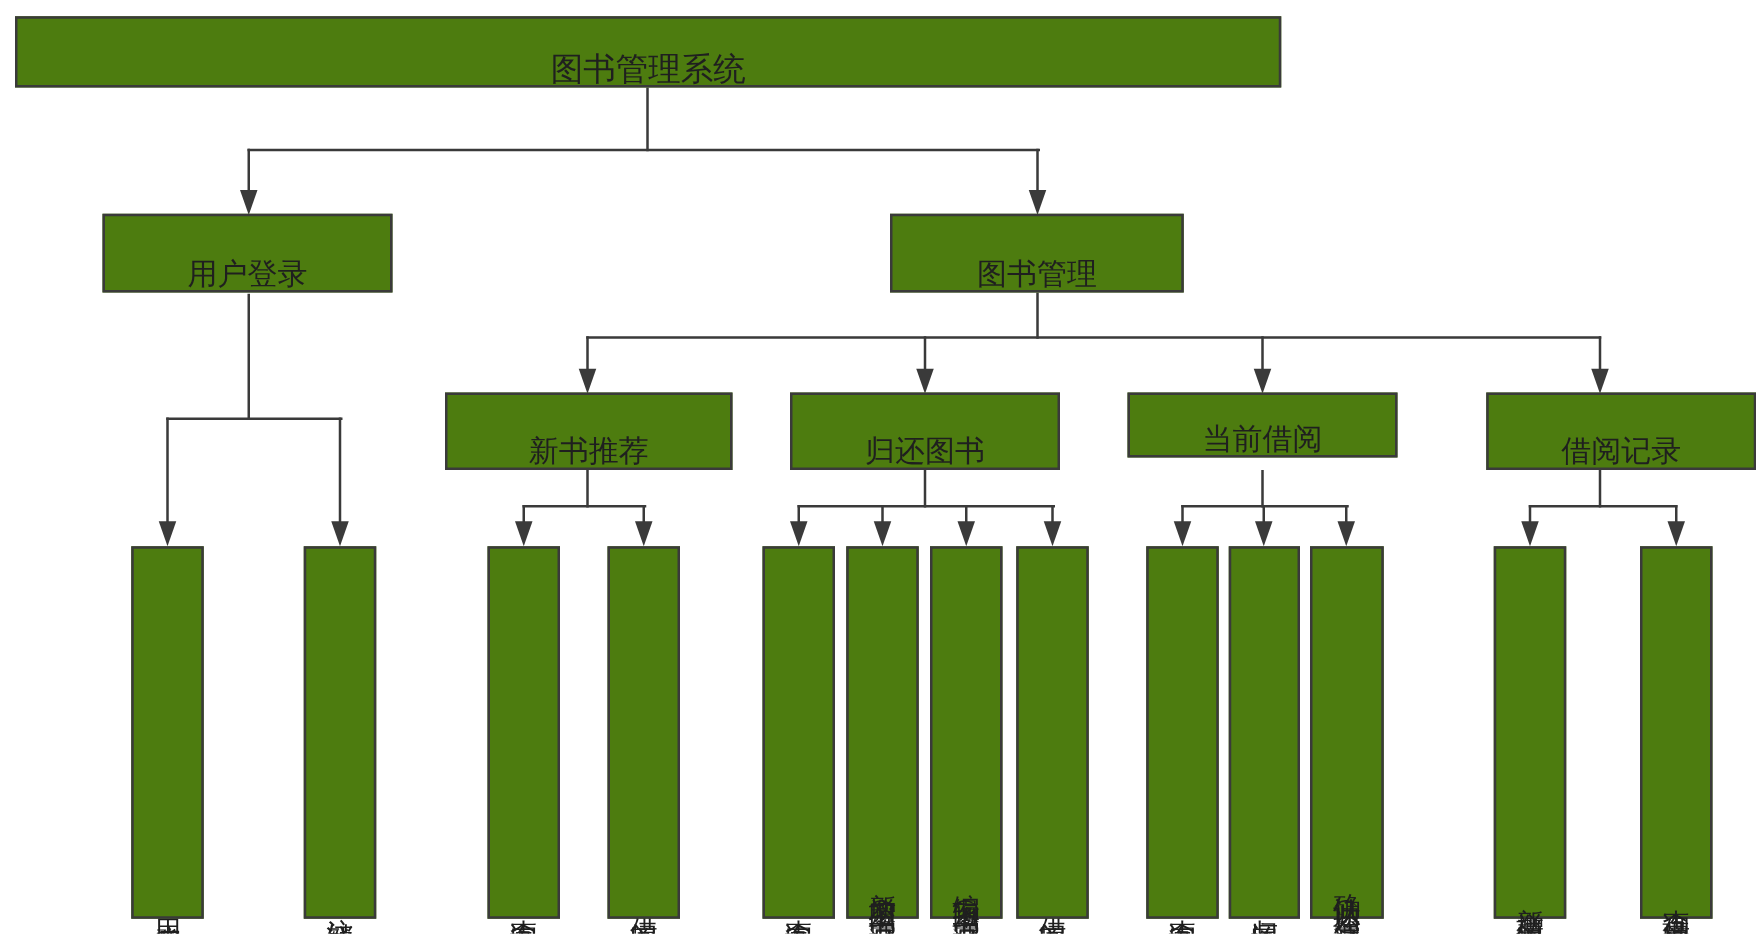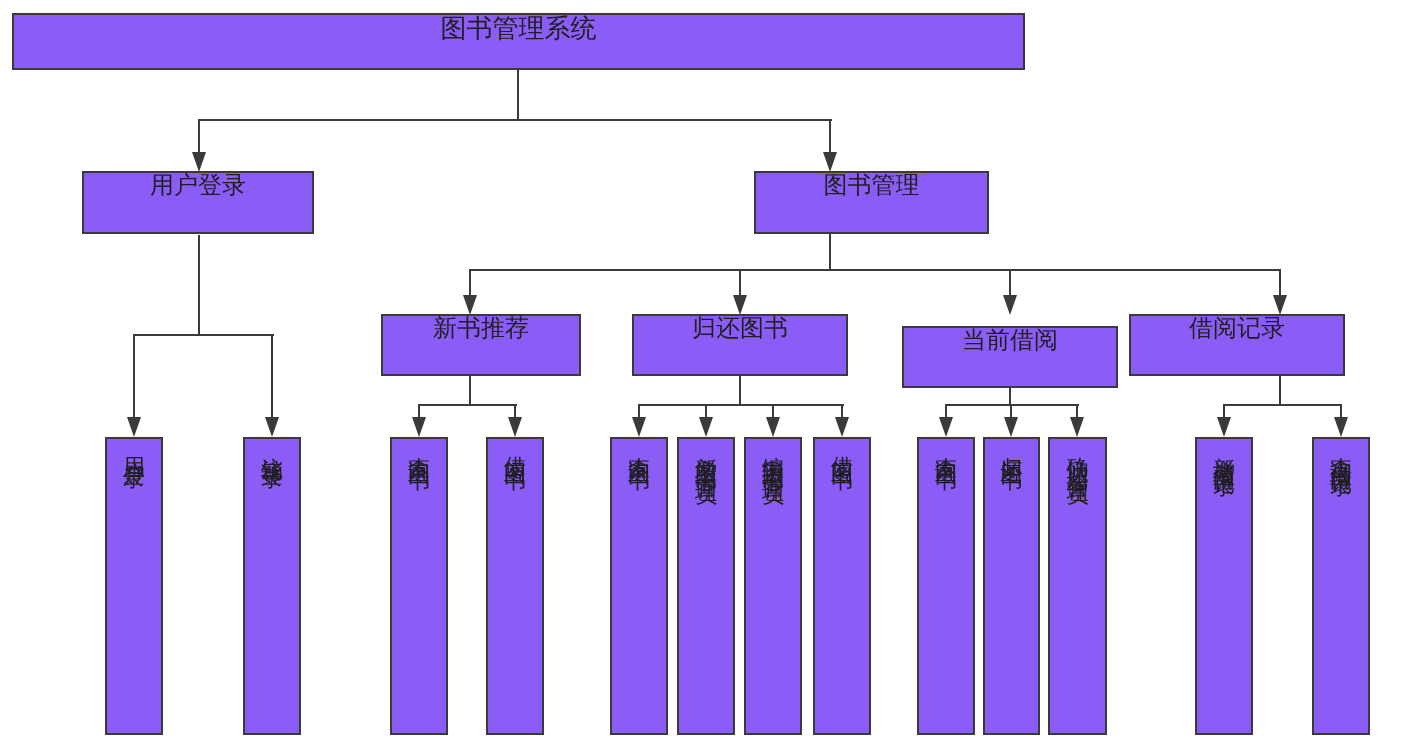--- a/index.html
+++ b/index.html
@@ -1,22 +1,22 @@
 <!DOCTYPE html>
 <html><head>
 <meta charset="utf-8">
 <style>
   html,body{margin:0;padding:0;background:#ffffff;}
   .canvas{
     position:relative;width:1405px;height:747px;background:#ffffff;overflow:hidden;
     font-family:"Liberation Sans","DejaVu Sans",sans-serif;color:#1f1f1f;
   }
   .box{
-    position:absolute;box-sizing:border-box;border:2px solid #3a3a3a;background:#8b5cf6;
-    display:flex;align-items:flex-start;justify-content:center;
+    position:absolute;box-sizing:border-box;border:2px solid #3a3a3a;background:#4d7c0f;
+    display:flex;align-items:flex-end;justify-content:center;
     font-size:24px;line-height:1;white-space:nowrap;
   }
   .box.top{font-size:26px;}
   .box.v span{
     writing-mode:vertical-rl;letter-spacing:4px;font-size:22px;line-height:1;
     white-space:normal;
   }
   .ln{position:absolute;background:#3a3a3a;}
   .arr{
     position:absolute;width:0;height:0;
@@ -92,34 +92,34 @@
   <div class="arr" style="left:1217px;top:417px"></div>
   <div class="arr" style="left:1334px;top:417px"></div>
 
   <div class="box top" style="left:12px;top:13px;width:1013px;height:57px">
     <span>图书管理系统</span>
   </div>
 
   <div class="box" style="left:82px;top:171px;width:232px;height:63px">
     <span>用户登录</span>
   </div>
-  <div class="box" style="left:754px;top:171px;width:235px;height:63px">
+  <div class="box" style="left:712px;top:171px;width:235px;height:63px">
     <span>图书管理</span>
   </div>
 
-  <div class="box" style="left:381px;top:314px;width:200px;height:62px">
+  <div class="box" style="left:356px;top:314px;width:230px;height:62px">
     <span>新书推荐</span>
   </div>
   <div class="box" style="left:632px;top:314px;width:216px;height:62px">
     <span>归还图书</span>
   </div>
-  <div class="box" style="left:902px;top:326px;width:216px;height:62px">
+  <div class="box" style="left:902px;top:314px;width:216px;height:52px">
     <span>当前借阅</span>
   </div>
-  <div class="box" style="left:1129px;top:314px;width:216px;height:62px">
+  <div class="box" style="left:1189px;top:314px;width:216px;height:62px">
     <span>借阅记录</span>
   </div>
 
   <div class="box v" style="left:105px;top:437px;width:58px;height:298px">
     <span>用户登录</span>
   </div>
   <div class="box v" style="left:243px;top:437px;width:58px;height:298px">
     <span>注销登录</span>
   </div>
 

